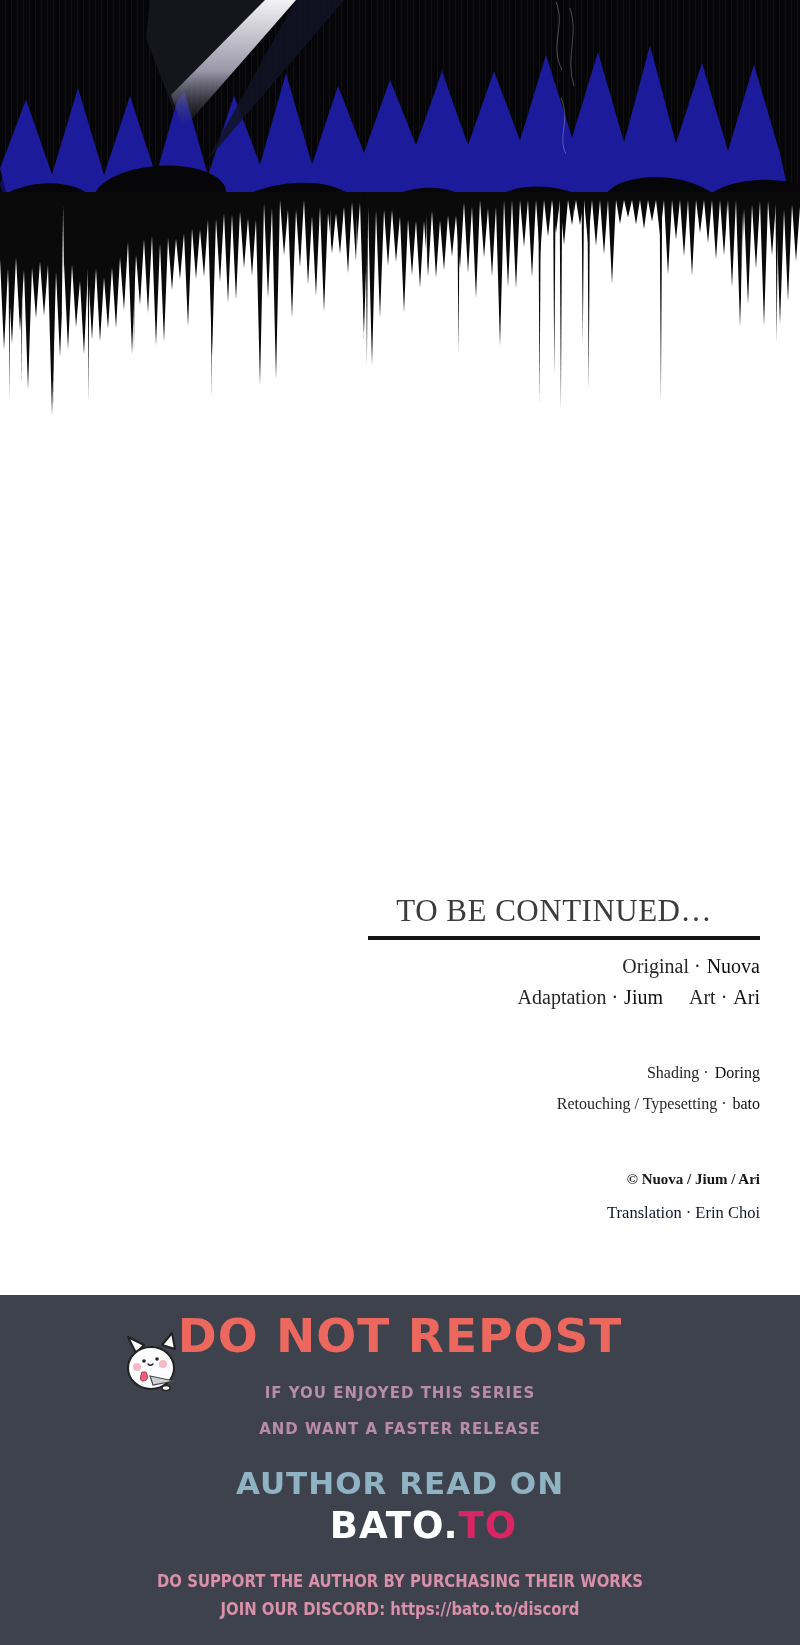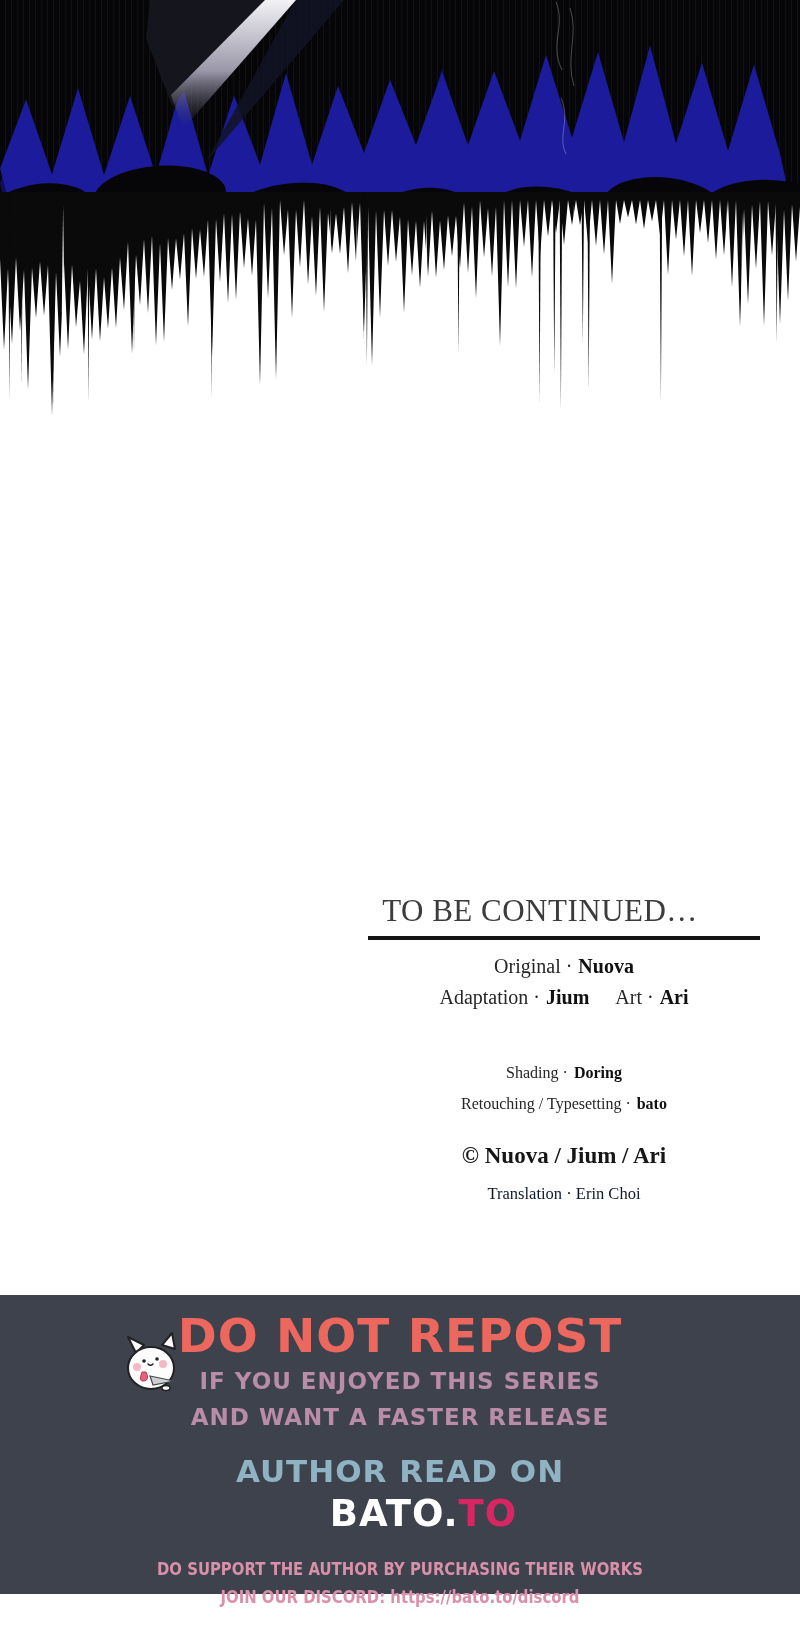--- a/index.html
+++ b/index.html
@@ -9,37 +9,37 @@
   
   .art{position:absolute;top:0;left:0;width:800px;height:427px;background:#060608;overflow:hidden;}
   .art svg{position:absolute;left:0;top:0;}
   .streaks{position:absolute;top:0;left:0;width:800px;height:205px;z-index:1;
     background:repeating-linear-gradient(90deg,transparent 0 5px,rgba(255,255,255,0.045) 5px 6px);}
   #thorns{top:30px;z-index:2;}
   #drips{top:192px;z-index:3;}
   #blade{top:0;z-index:4;}
 
   
-  .credits{position:absolute;top:893px;right:40px;text-align:center;color:#262626;z-index:5;}
+  .credits{position:absolute;top:893px;right:40px;text-align:right;color:#262626;z-index:5;}
   .tbc{font-size:31px;color:#3c3c3c;letter-spacing:.5px;padding-right:48px;white-space:nowrap;}
   .rule{margin-top:7px;margin-left:auto;width:392px;height:4px;background:#141414;}
   .grp1{margin-top:11px;font-size:20px;line-height:31px;}
   .grp2{margin-top:44px;font-size:16px;line-height:31px;}
   .credit-line{white-space:nowrap;}
-  .nm{font-weight:bold;margin-left:6px;color:#101010;}
+  .nm{font-weight:normal;margin-left:6px;color:#101010;}
   .pair-gap{margin-left:26px;}
-  .copyright{margin-top:24px;font-size:23px;font-weight:600;color:#161616;}
+  .copyright{margin-top:52px;font-size:15px;font-weight:600;color:#161616;}
   .translation{margin-top:15px;font-size:16.5px;color:#0f172a;}
 
   
-  .footer{position:absolute;left:0;top:1295px;width:800px;height:299px;background:var(--footer-bg,#3d424d);
+  .footer{position:absolute;left:0;top:1295px;width:800px;height:350px;background:var(--footer-bg,#3d424d);
           font-family:"DejaVu Sans","Liberation Sans",sans-serif;text-align:center;z-index:5;}
   .dnr{margin-top:13px;font-size:47px;font-weight:bold;color:var(--coral,#ec675d);letter-spacing:1px;}
   .mascot{position:absolute;left:120px;top:36px;width:64px;height:62px;}
-  .enjoy{font-size:23px;font-weight:bold;color:var(--mauve,#b98ca8);letter-spacing:1px;line-height:36px;}
+  .enjoy{margin-top:12px;font-size:15px;font-weight:bold;color:var(--mauve,#b98ca8);letter-spacing:1px;line-height:36px;}
   .readon{margin-top:18px;font-size:31px;font-weight:bold;color:var(--steel-blue,#8fb3c3);letter-spacing:1px;}
   .bato{margin-top:3px;font-size:37px;font-weight:bold;letter-spacing:1px;}
   .bato .site{color:var(--white,#ffffff);margin-left:47px;} .bato .tld{color:var(--crimson,#d92562);}
   .small-lines{margin-top:20px;color:var(--pink,#d990a9);font-size:17.5px;font-weight:bold;line-height:28px;
                transform:scaleX(.85);transform-origin:center;}
 </style>
 </head>
 <body>
 
 <div class="art">

